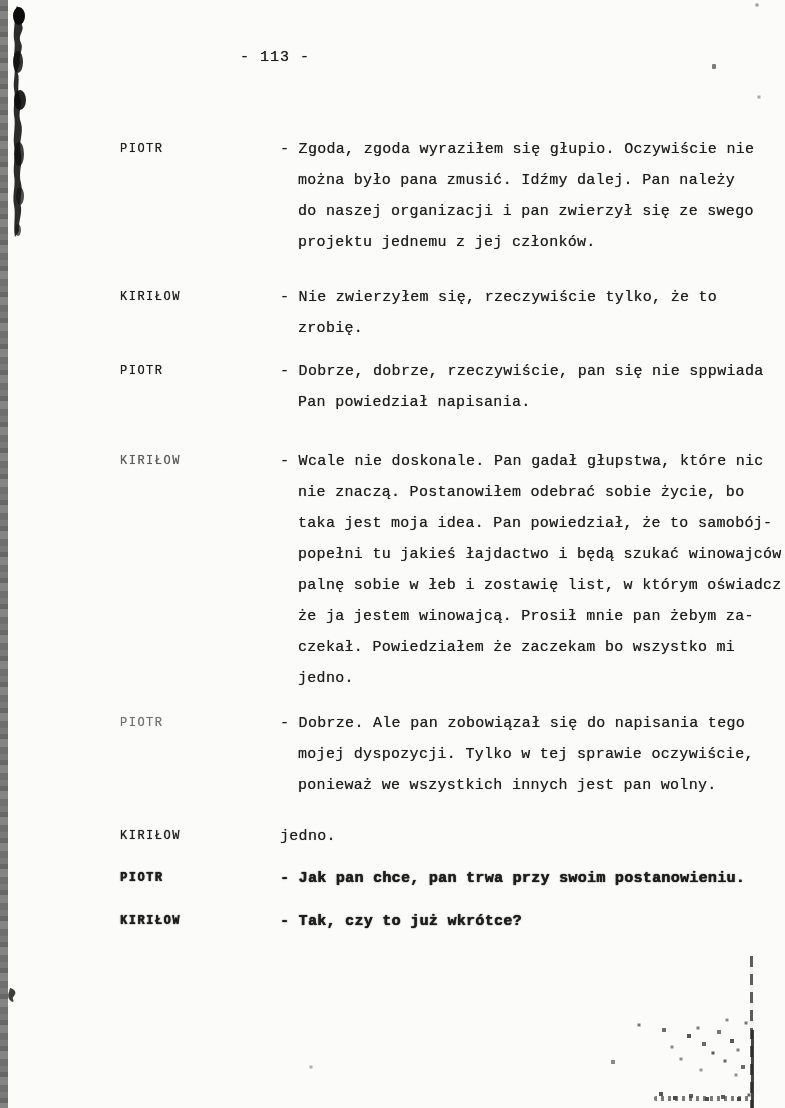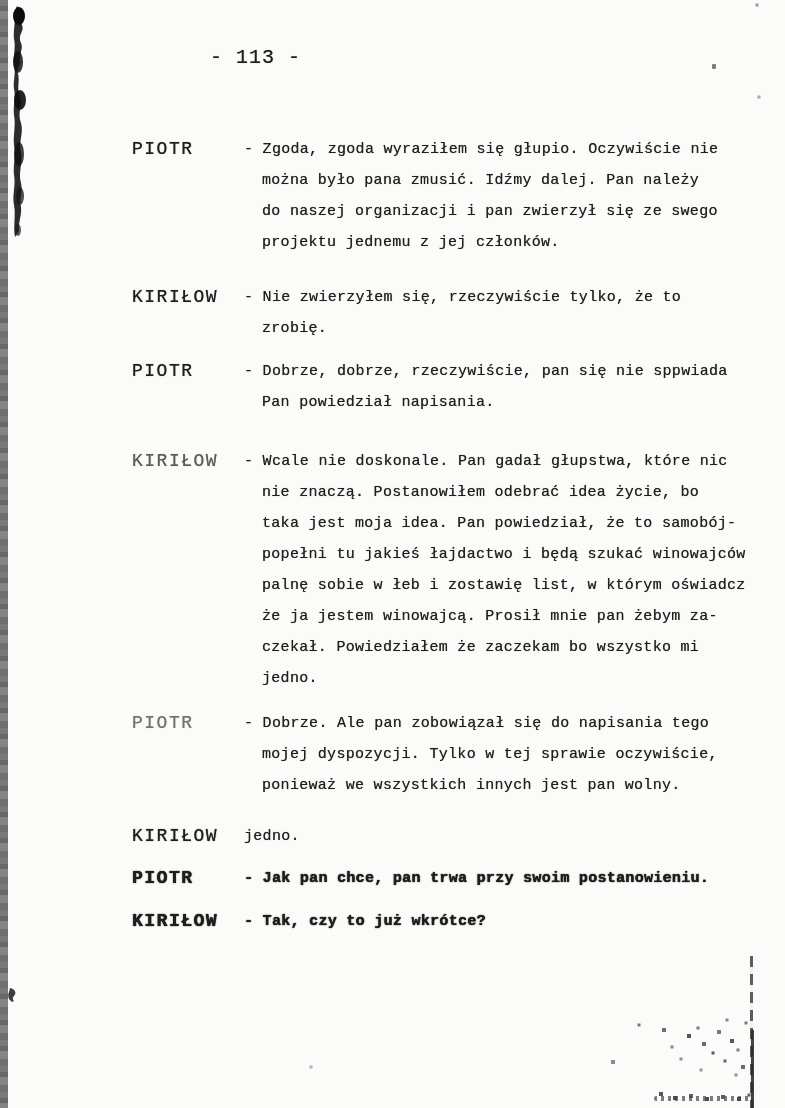--- a/index.html
+++ b/index.html
@@ -47,46 +47,46 @@
       748px 1094px 0 .5px #666, 310px 1066px 0 .5px #b0b0b0,
       756px 4px 0 .5px #9a9a9a, 758px 96px 0 .5px #aaa;
   }
   .smudge-row-bottom{
     position:absolute;left:654px;top:1096px;width:96px;height:5px;
     background:repeating-linear-gradient(90deg,#454545 0 3px,transparent 3px 7px);
     opacity:.7;border-radius:2px;
   }
   
   .page-number{
-    width:fit-content;margin-left:90px;
-    font-size:20px;letter-spacing:1px;line-height:20px;
+    width:fit-content;margin-left:120px;
+    font-size:15px;letter-spacing:1px;line-height:20px;
     text-shadow:0 0 .7px rgba(25,25,25,.75);
   }
   .dialogue-list{display:block;}
   .block{display:flex;align-items:flex-start;}
   .block:nth-of-type(1){margin-top:66px;}
   .block:nth-of-type(2){margin-top:24px;}
   .block:nth-of-type(3){margin-top:12px;}
   .block:nth-of-type(4){margin-top:28px;}
   .block:nth-of-type(5){margin-top:14px;}
   .block:nth-of-type(6){margin-top:20px;}
   .block:nth-of-type(7){margin-top:11px;}
   .block:nth-of-type(8){margin-top:12px;}
   .speaker{
     width:112px;flex-shrink:0;
-    font-size:18px;line-height:31px;letter-spacing:1.5px;
+    font-size:12px;line-height:31px;letter-spacing:1.5px;
     text-shadow:0 0 .7px rgba(25,25,25,.8);
     white-space:pre;
-    margin-left:12px;
   }
   .text{flex:1;}
   .line{
     font-size:15px;line-height:31px;letter-spacing:.3px;
     white-space:pre;
     text-shadow:0 0 .7px rgba(25,25,25,.7);
+    margin-left:48px;
   }
   .line + .line{padding-left:18px;}
   
   .block:nth-of-type(4) .speaker{opacity:.72;}
   .block:nth-of-type(5) .speaker{opacity:.62;}
   
   .block:nth-of-type(7) .line,.block:nth-of-type(7) .speaker,
   .block:nth-of-type(8) .line,.block:nth-of-type(8) .speaker{
     font-weight:bold;text-shadow:0 0 1.3px #000,.4px .4px 0 rgba(0,0,0,.55);
   }
@@ -150,21 +150,21 @@
     <div class="text">
           <div class="line">- Dobrze, dobrze, rzeczywiście, pan się nie sppwiada</div>
           <div class="line">Pan powiedział napisania.</div>
         </div>
   </div>
 
   <div class="block">
     <div class="speaker">KIRIŁOW</div>
     <div class="text">
           <div class="line">- Wcale nie doskonale. Pan gadał głupstwa, które nic</div>
-          <div class="line">nie znaczą. Postanowiłem odebrać idea życie, bo</div>
+          <div class="line">nie znaczą. Postanowiłem odebrać sobie życie, bo</div>
           <div class="line">taka jest moja idea. Pan powiedział, że to samobój-</div>
           <div class="line">popełni tu jakieś łajdactwo i będą szukać winowajców</div>
           <div class="line">palnę sobie w łeb i zostawię list, w którym oświadcz</div>
           <div class="line">że ja jestem winowajcą. Prosił mnie pan żebym za-</div>
           <div class="line">czekał. Powiedziałem że zaczekam bo wszystko mi</div>
           <div class="line">jedno.</div>
         </div>
   </div>
 
   <div class="block">

